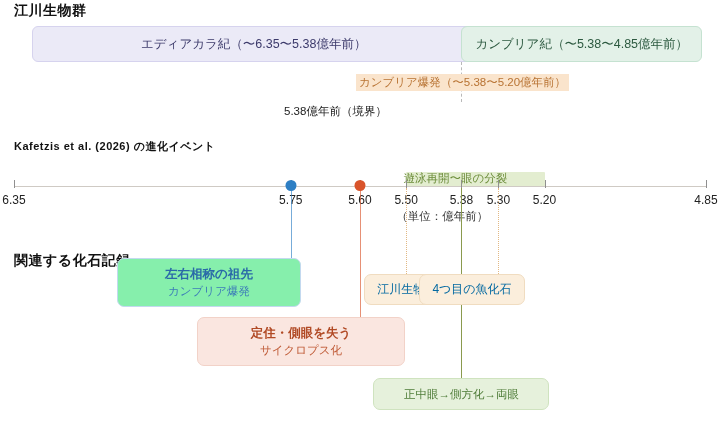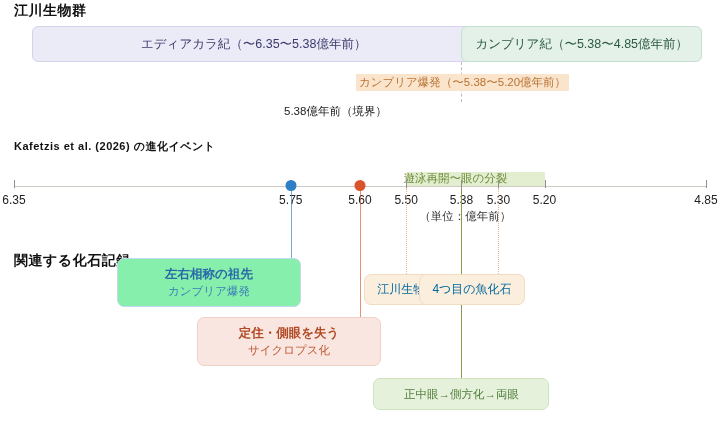--- a/index.html
+++ b/index.html
@@ -159,21 +159,21 @@
   }
   #callout-bilateral {
     left: 117px; top: 258px; width: 184px;
     background: #86efac;
     border: 1px solid #c3d9ef;
   }
   #callout-bilateral .c-main { color: #2a6aa8; }
   #callout-bilateral .c-sub  { color: #3c7cb8; }
 
   #callout-cyclops {
-    left: 197px; top: 317px; width: 184px;
+    left: 197px; top: 317px; width: 208px;
     background: #fae6e0;
     border: 1px solid #f2d2c8;
   }
   #callout-cyclops .c-main { color: #b14a25; }
   #callout-cyclops .c-sub  { color: #c05c38; }
 
   #callout-eye-rebuild {
     left: 316px; top: 378px; width: 176px;
     background: #e6f1dc;
     border: 1px solid #cfe3bf;
@@ -236,21 +236,21 @@
       <div class="abs axis-tick" style="left: 461.493px;"></div>
       <div class="abs axis-tick-label" style="left: 461.493px;">5.38</div>
       <div class="abs axis-tick" style="left: 498.4px;"></div>
       <div class="abs axis-tick-label" style="left: 498.4px;">5.30</div>
       <div class="abs axis-tick" style="left: 544.533px;"></div>
       <div class="abs axis-tick-label" style="left: 544.533px;">5.20</div>
       <div class="abs axis-tick" style="left: 706px;"></div>
       <div class="abs axis-tick-label" style="left: 706px;">4.85</div>
     </div>
 
-  <div class="abs" id="axis-unit" style="left: 442.133px; margin-left: 23px;">（単位：億年前）</div>
+  <div class="abs" id="axis-unit" style="left: 442.133px;">（単位：億年前）</div>
 
   <div id="guides-layer">
       <div class="abs connector dotted" style="left: 406.133px; top: 188px; height: 86px; border-left-color: rgb(226, 184, 131);"></div>
       <div class="abs connector dotted" style="left: 498.4px; top: 188px; height: 86px; border-left-color: rgb(226, 184, 131);"></div>
       <div class="abs connector" style="left: 461.493px; top: 188px; height: 190px; border-left-color: rgb(138, 154, 78);"></div>
     </div>
   <div id="events-layer">
       <div class="abs connector" style="left: 290.8px; top: 188px; height: 70px; border-left-color: rgb(46, 127, 196); opacity: 0.65;"></div>
       <div class="abs event-dot" style="left: 290.8px; background: rgb(46, 127, 196);"></div>
       <div class="abs connector" style="left: 360px; top: 188px; height: 129px; border-left-color: rgb(217, 84, 43); opacity: 0.65;"></div>

